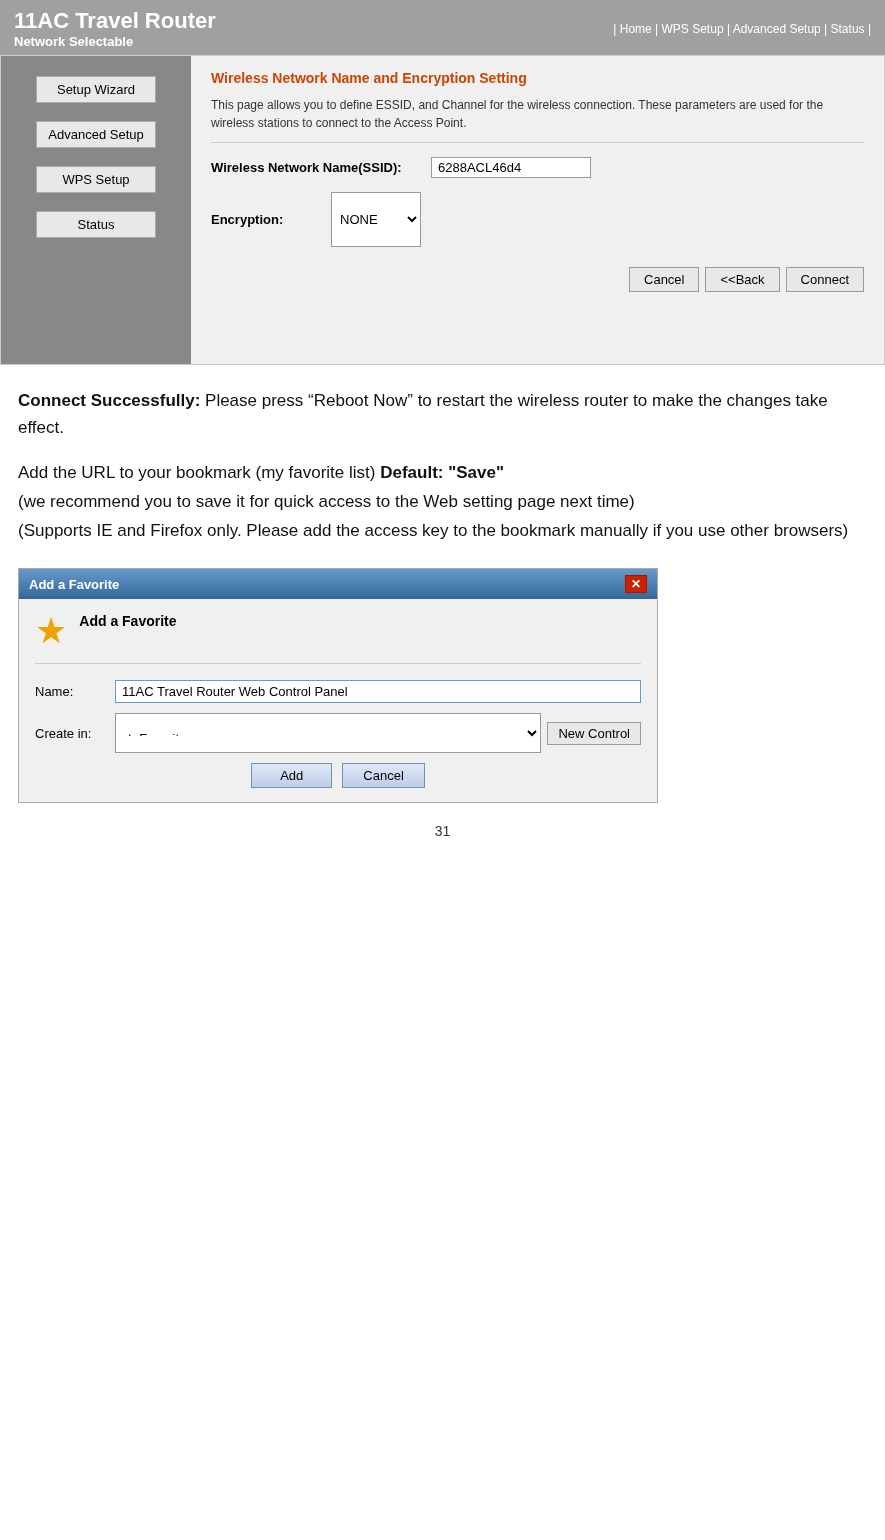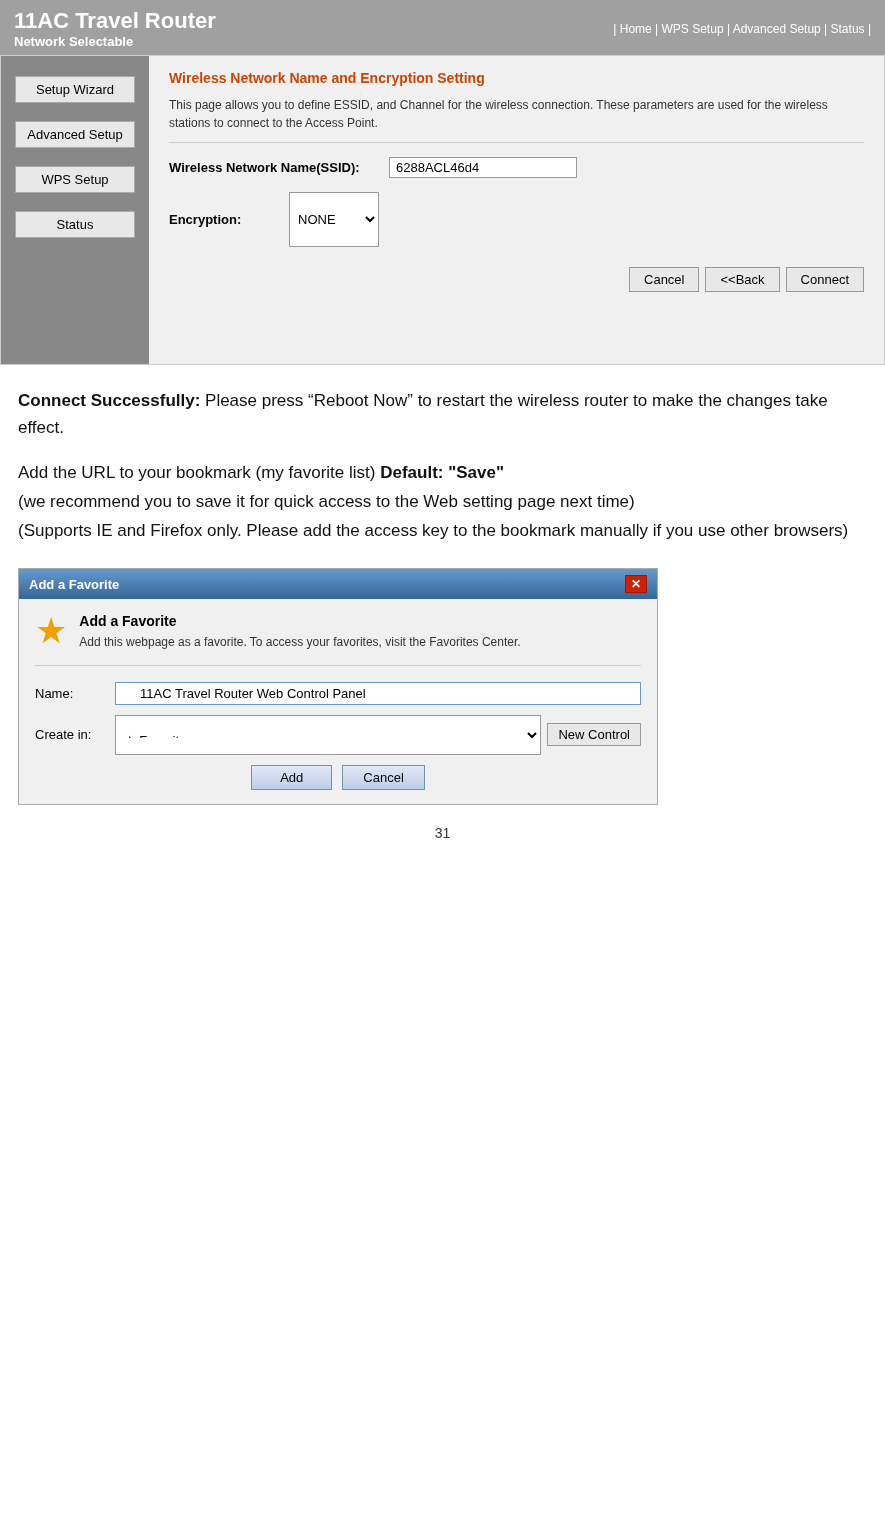--- a/index.html
+++ b/index.html
@@ -37,21 +37,21 @@
 
     
     .router-ui {
       border: 1px solid #ccc;
       margin: 0;
       display: flex;
       height: 310px;
     }
 
     .sidebar {
-      width: 148px;
+      width: 190px;
       background: #888;
       display: flex;
       flex-direction: column;
       align-items: center;
       padding-top: 20px;
       gap: 18px;
     }
 
     .sidebar-btn {
       background: #e8e8e8;
@@ -96,21 +96,21 @@
       font-size: 13px;
       font-weight: bold;
       width: 220px;
       color: #000;
     }
 
     .form-input {
       border: 1px solid #999;
       padding: 2px 6px;
       font-size: 13px;
-      width: 188px;
+      width: 160px;
       background: #fff;
     }
 
     .encryption-row {
       display: flex;
       align-items: center;
       margin-bottom: 20px;
     }
 
     .encryption-label {
@@ -246,21 +246,21 @@
 
     .dialog-form-label {
       width: 80px;
       font-size: 13px;
       color: #000;
     }
 
     .dialog-name-input {
       flex: 1;
       border: 1px solid #6699cc;
-      padding: 3px 24px;
+      padding: 3px 6px;
       font-size: 13px;
       background: #fff;
     }
 
     .dialog-create-select {
       flex: 1;
       font-size: 13px;
       border: 1px solid #999;
       background: #fff;
       padding: 16px 4px;
@@ -375,21 +375,20 @@
   <div class="dialog-titlebar">
     <span class="dialog-title-text">Add a Favorite</span>
     <button class="dialog-close-btn">✕</button>
   </div>
 
   <div class="dialog-body">
     <div class="dialog-icon-row">
       <div class="star-icon">★</div>
       <div class="dialog-icon-text">
         <strong>Add a Favorite</strong>
-        <span>Add this webpage as a favorite. To access your favorites, visit the Favorites Center.</span>
       </div>
     </div>
 
     <div class="dialog-form-row">
       <div class="dialog-form-label">Name:</div>
       <input class="dialog-name-input" type="text" value="11AC Travel Router Web Control Panel" style="">
     </div>
 
     <div class="dialog-form-row">
       <div class="dialog-form-label">Create in:</div>

